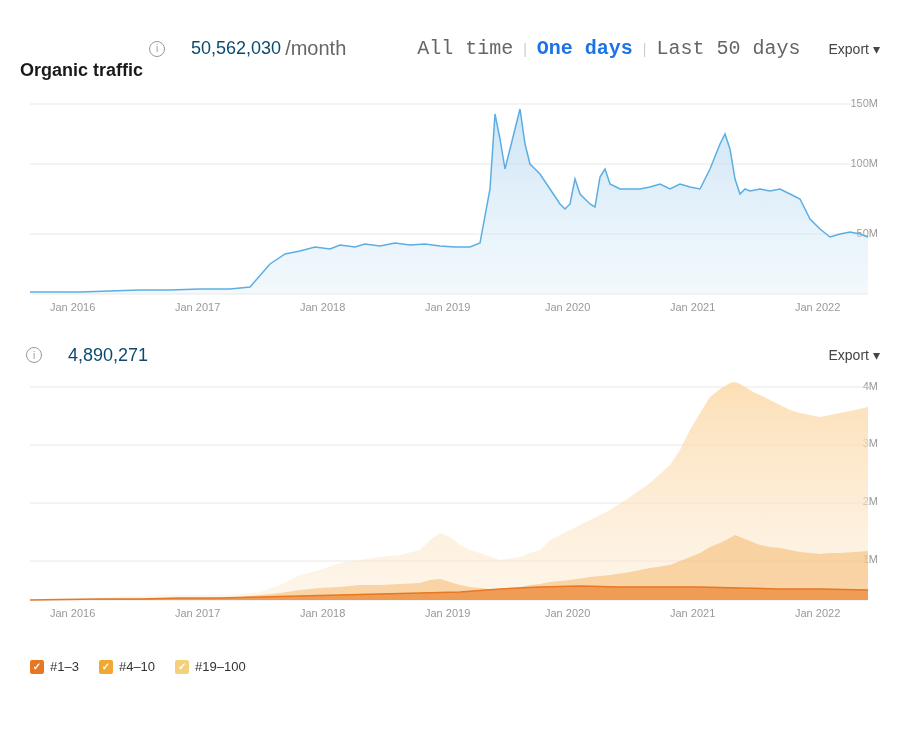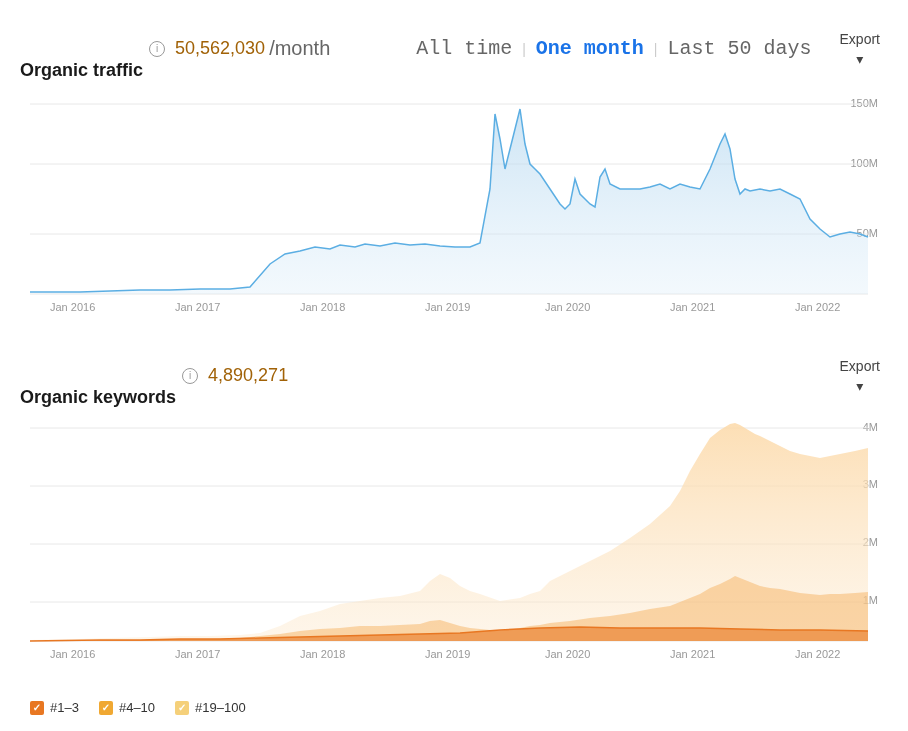--- a/index.html
+++ b/index.html
@@ -31,22 +31,22 @@
       border-radius: 50%;
       border: 1px solid #999;
       color: #999;
       font-size: 10px;
       margin-left: 6px;
       cursor: pointer;
     }
     .metric-value {
       font-size: 18px;
       font-weight: normal;
-      color: #a16207;
-      margin-left: 10px;
+      color: #0c4a6e;
+      margin-left: 26px;
     }
     .metric-unit {
       font-size: 20px;
       color: #666;
       margin-left: 4px;
     }
     .controls {
       margin-left: auto;
       display: flex;
       align-items: center;
@@ -74,21 +74,20 @@
       font-size: 14px;
       color: #444;
       background: none;
       border: none;
       cursor: pointer;
       padding: 4px 8px;
       display: flex;
       align-items: center;
       gap: 4px;
       margin-left: 10px;
-      flex-direction: column;
     }
     .chart-container {
       position: relative;
       width: 100%;
       margin-bottom: 24px;
       text-decoration: underline;
     }
     svg.chart {
       width: 100%;
       display: block;
@@ -126,21 +125,21 @@
 
 <div class="chart-section">
   <div class="section-header">
     <span class="section-title">Organic traffic</span>
     <span class="info-icon" title="Info">i</span>
     <span class="metric-value">50,562,030</span>
     <span class="metric-unit">/month</span>
     <div class="controls">
       <button class="time-btn">All time</button>
       <span class="time-separator">|</span>
-      <button class="time-btn active">One month</button>
+      <button class="time-btn active">One days</button>
       <span class="time-separator">|</span>
       <button class="time-btn">Last 50 days</button>
       <button class="export-btn">
         <span>Export</span>
         <span>▾</span>
       </button>
     </div>
   </div>
 
   <div class="chart-container">
@@ -201,21 +200,20 @@
       <text x="405" y="222" font-size="11" fill="#999">Jan 2019</text>
       <text x="525" y="222" font-size="11" fill="#999">Jan 2020</text>
       <text x="650" y="222" font-size="11" fill="#999">Jan 2021</text>
       <text x="775" y="222" font-size="11" fill="#999">Jan 2022</text>
     </svg>
   </div>
 </div>
 
 <div class="chart-section">
   <div class="section-header">
-    <span class="section-title">Organic keywords</span>
     <span class="info-icon" title="Info">i</span>
     <span class="metric-value">4,890,271</span>
     <div class="controls">
       <button class="export-btn">
         <span>Export</span>
         <span>▾</span>
       </button>
     </div>
   </div>
 

